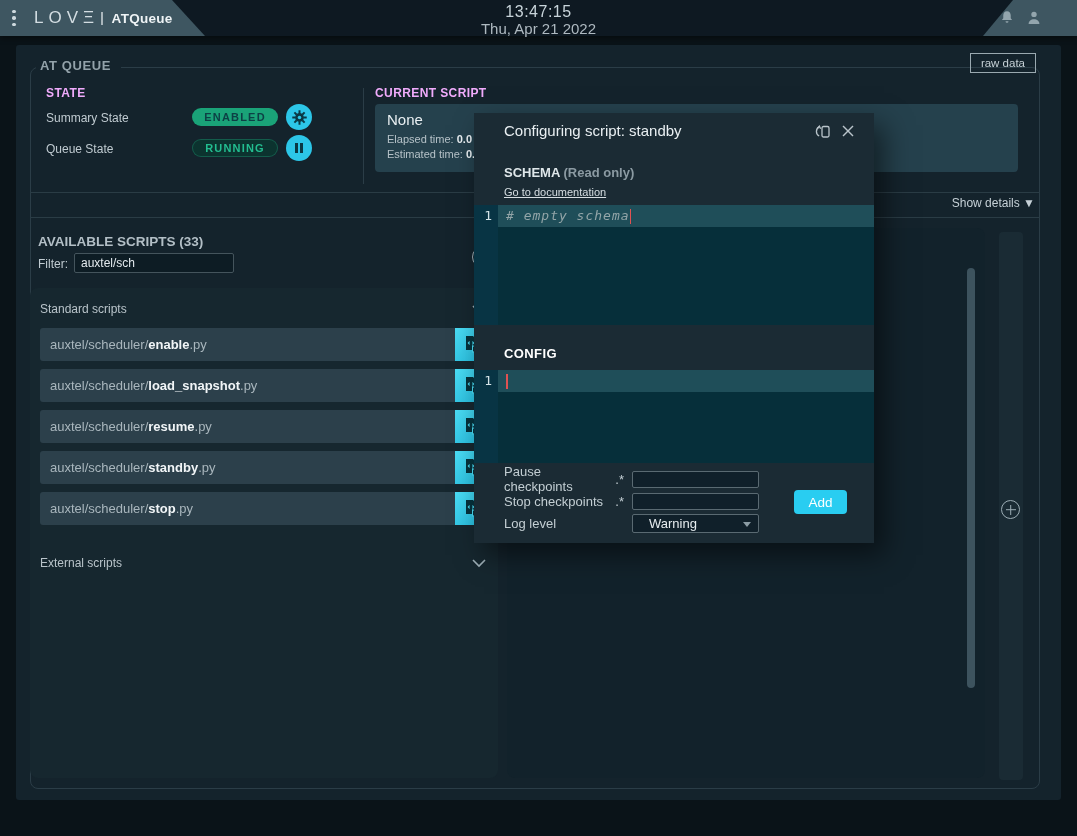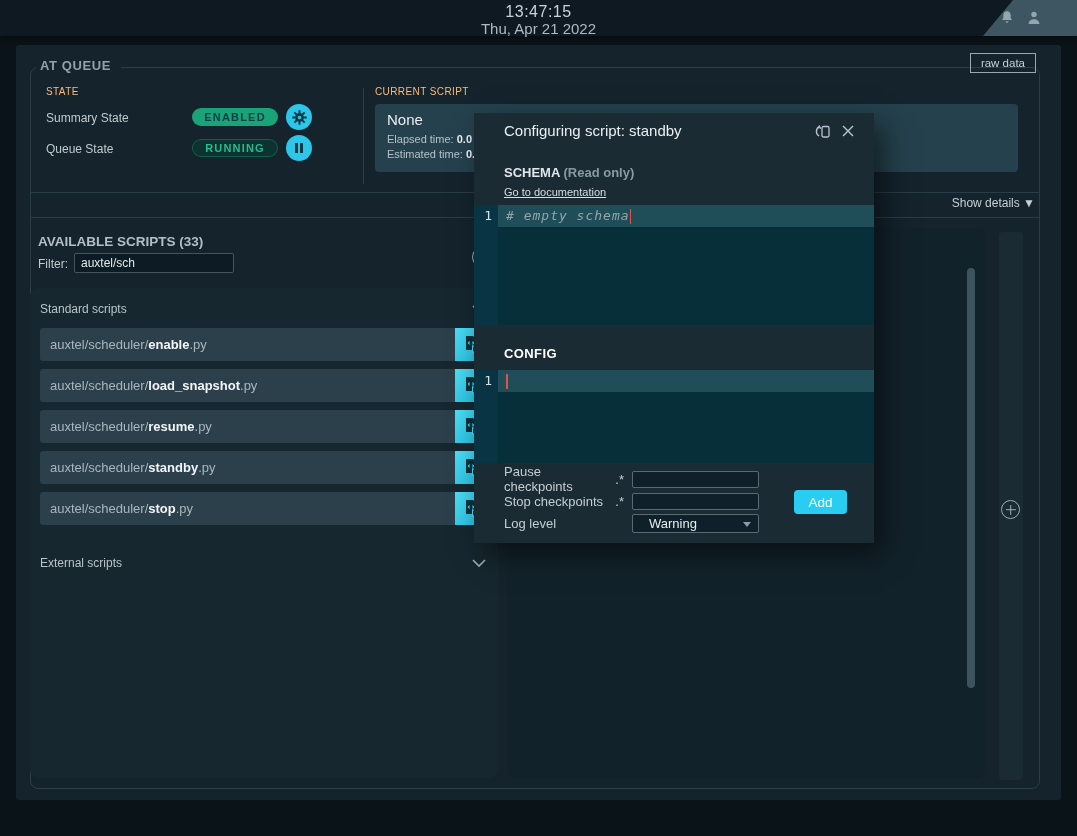--- a/index.html
+++ b/index.html
@@ -26,21 +26,21 @@
   
   .container { position:absolute; left:16px; top:45px; width:1045px; height:755px; background:#14232c; border-radius:3px; }
   .panel-border { position:absolute; left:14px; top:22px; width:1010px; height:722px;
     border:1.5px solid #2b3d47; border-radius:8px; pointer-events:none; }
   .panel-legend { position:absolute; left:20px; top:13px; padding:0 10px 0 4px; background:#14232c;
     font-size:13px; font-weight:bold; letter-spacing:.6px; color:#93a2aa; z-index:2; }
   .raw-data-btn { position:absolute; right:25px; top:8px; height:20px; padding:0 10px; background:transparent;
     border:1px solid #9aa9b0; border-radius:0; color:#c6d1d6; font-size:11.5px; cursor:pointer;
     font-family:"Liberation Sans",sans-serif; }
 
-  .sec-heading { font-size:10px; font-weight:normal; color:#fdba74; letter-spacing:.4px; }
+  .sec-heading { font-size:12px; font-weight:bold; color:#f0abfc; letter-spacing:.4px; }
 
   
   .state-heading { position:absolute; left:30px; top:41px; }
   .state-row-label { position:absolute; left:30px; font-size:12px; color:#c0cbd1; }
   .badge { position:absolute; left:176px; width:86px; height:18px; border-radius:9px; display:flex;
     align-items:center; justify-content:center; font-size:11px; font-weight:bold; letter-spacing:1.2px; }
   .badge-ok { background:#1aa378; color:#0d4045; }
   .badge-running { background:#0c332f; color:#23bd90; border:1px solid rgba(35,189,144,.3); }
   .cmd-circle { position:absolute; left:270px; width:26px; height:26px; border-radius:50%; background:#2cc6e8;
     display:flex; align-items:center; justify-content:center; cursor:pointer; border:none; }
@@ -112,20 +112,30 @@
     border-radius:2px; color:#e6ecef; font-size:13px; padding:1px 16px; cursor:pointer; }
   .select-arrow { position:absolute; right:7px; top:7px; width:0; height:0;
     border-left:4px solid transparent; border-right:4px solid transparent; border-top:5px solid #8b9ca4; }
   .add-btn { position:absolute; left:320px; top:377px; width:53px; height:24px; background:#29cdf1; border:none;
     border-radius:4px; color:#fdffff; font-size:13.5px; cursor:pointer; font-family:"Liberation Sans",sans-serif; }
 </style>
 </head>
 <body>
 
 <div class="topbar">
+  <div class="tb-left">
+    <div class="menu-dots">
+        <i></i>
+        <i></i>
+        <i></i>
+      </div>
+    <span class="logo-text">LOVΞ</span>
+    <span class="logo-sep"></span>
+    <span class="view-title">ATQueue</span>
+  </div>
   <div class="tb-clock">
     <div class="tb-time">13:47:15</div>
     <div class="tb-date">Thu, Apr 21 2022</div>
   </div>
   <div class="tb-right">
     <svg class="tb-icon" viewBox="0 0 24 24">
       <path fill="#93a5ad" d="M12 3c-3.3 0-5 2.6-5 6v3.2L5.2 14.8h13.6L17 12.2V9c0-3.4-1.7-6-5-6z"></path>
       <path fill="#93a5ad" d="M10 16.2a2 2 0 0 0 4 0z"></path>
     </svg>
     <svg class="tb-icon" viewBox="0 0 24 24">

